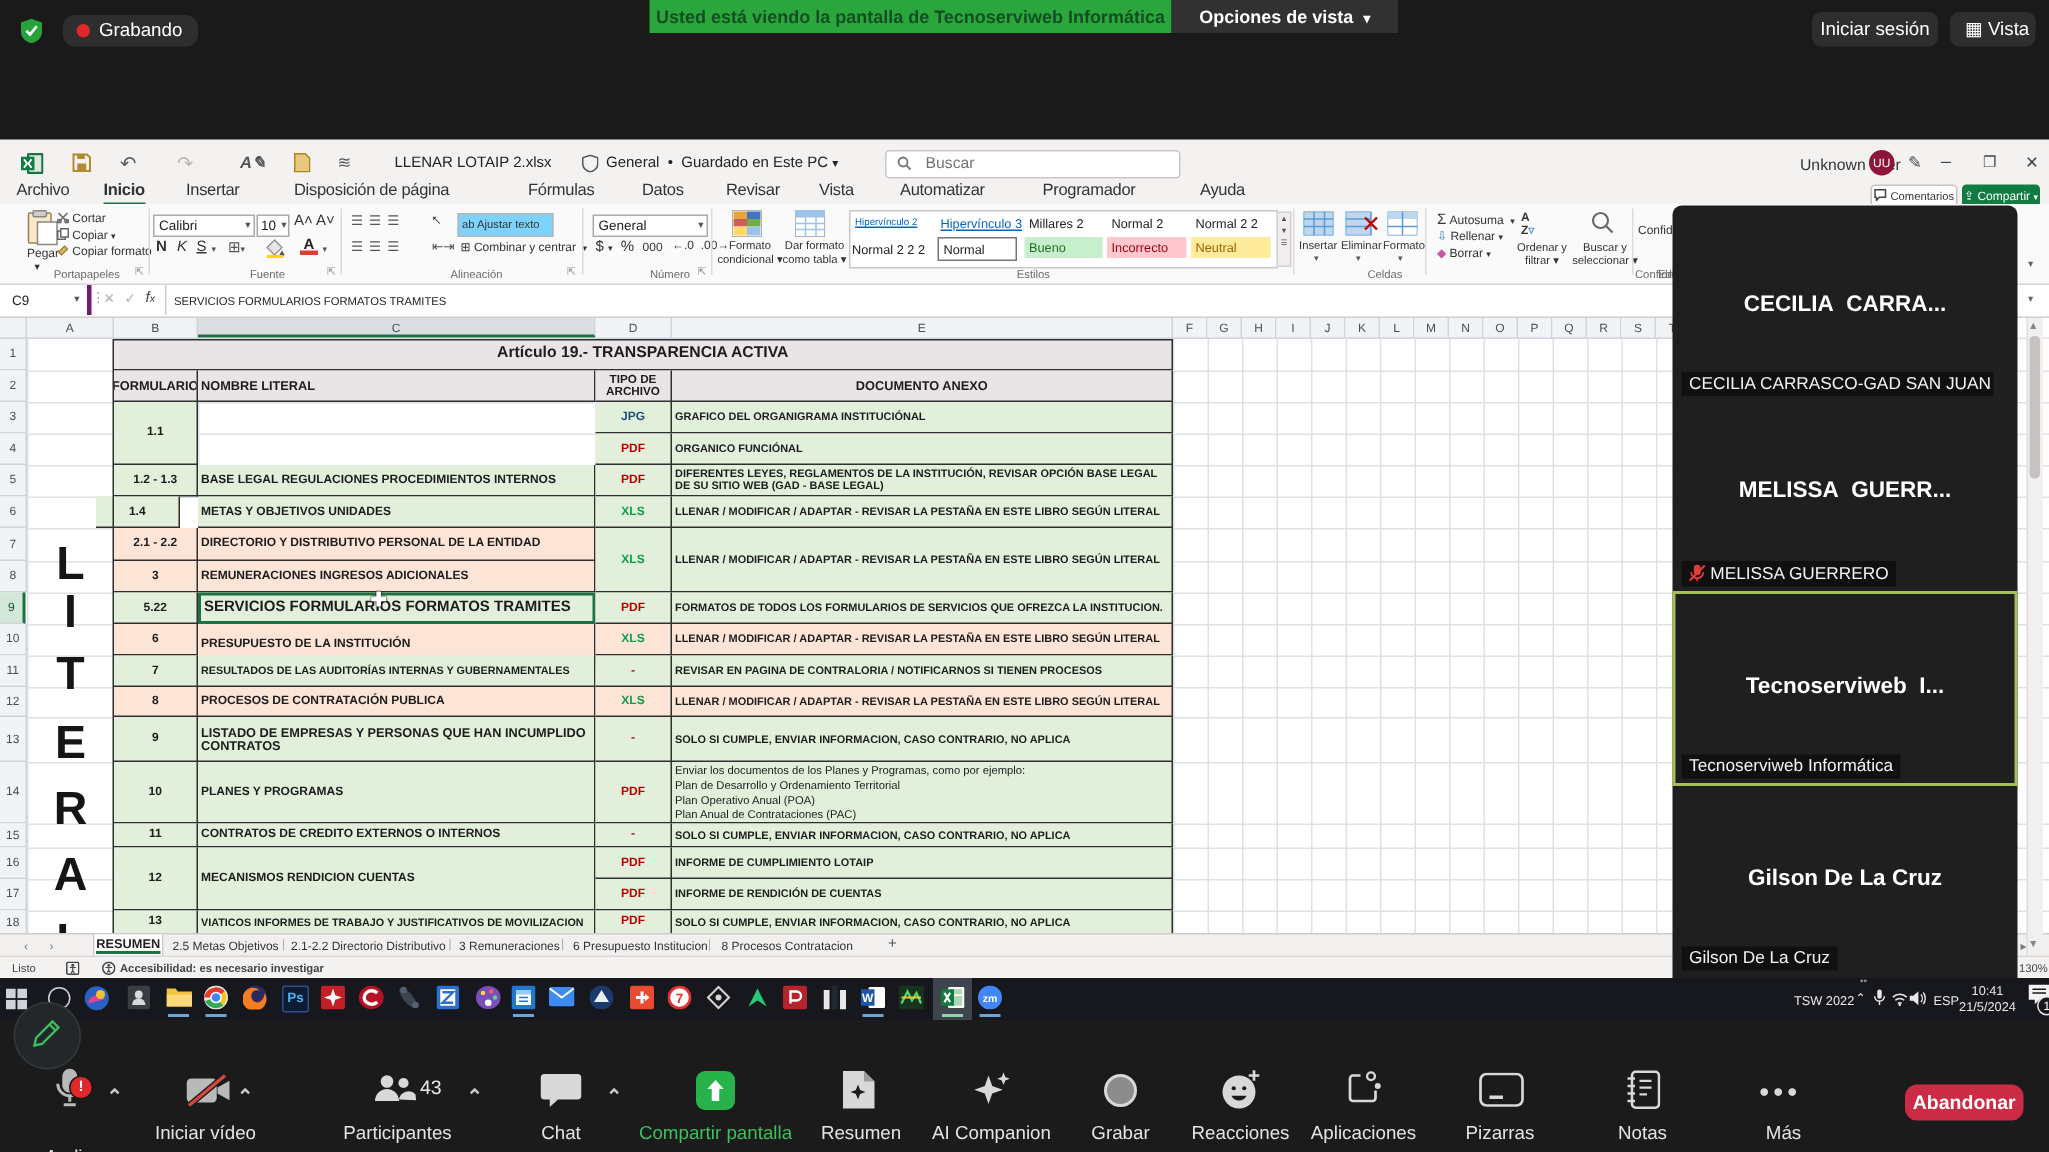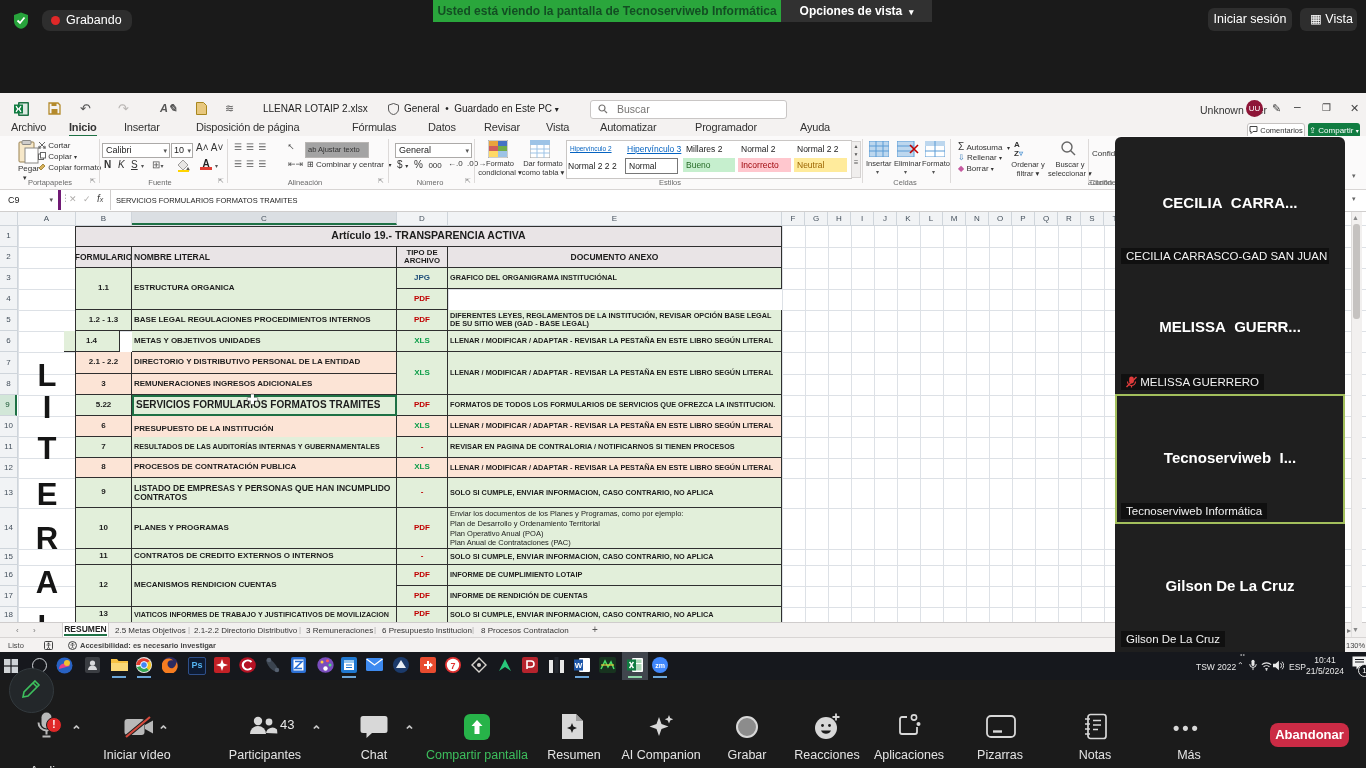--- a/index.html
+++ b/index.html
@@ -11,21 +11,21 @@
 #optvista{left:781px;top:0;width:151px;height:22px;background:#313131;color:#fff;font-weight:bold;font-size:12px;text-align:center;line-height:22px;}
 #iniciarses{left:1208px;top:8px;width:84px;height:23px;background:#2e2e2e;border-radius:6px;color:#fff;font-size:12.5px;text-align:center;line-height:23px;}
 #vistabtn{left:1300px;top:8px;width:57px;height:23px;background:#2e2e2e;border-radius:6px;color:#fff;font-size:12.5px;line-height:23px;}
 
 #excel{left:0;top:93px;width:1366px;height:559px;background:#f4f2f1;}
 
 #titlebar{left:0;top:0;width:1366px;height:25px;}
 #menubar{left:0;top:25px;width:1366px;height:18px;}
 .mitem{position:absolute;top:3px;font-size:11px;color:#333;letter-spacing:-0.2px;}
 #ribbon{left:0;top:43px;width:1366px;height:53px;border-bottom:1px solid #d8d5d4;background:#fbfafa;}
-.glabel{position:absolute;top:42px;font-size:7.5px;color:#6a6a6a;text-align:center;}
+.glabel{position:absolute;top:42px;font-size:7.5px;color:#6a6a6a;text-align:right;}
 .gsep{position:absolute;top:3px;width:1px;height:44px;background:#dddad9;}
 #fbar{left:0;top:97px;width:1366px;height:21px;background:#fff;border-bottom:1px solid #d0cecd;}
 
 #grid{left:0;top:119px;width:1366px;height:410px;background:#fff;overflow:hidden;}
 #tabs{left:0;top:529px;width:1366px;height:15px;background:#f2f0ef;border-top:1px solid #cfcccc;}
 #status{left:0;top:544px;width:1366px;height:15px;background:#f4f2f1;border-top:1px solid #d8d5d4;font-size:7.5px;color:#444;}
 
 .colhdr{position:absolute;top:0;height:13px;background:#f1f3f5;border-right:1px solid #cfd5db;border-bottom:1px solid #cfd5db;font-size:8px;color:#44505c;text-align:center;line-height:13px;}
 .rowhdr{position:absolute;left:0;width:17px;background:#f1f3f5;border-right:1px solid #cfd5db;border-bottom:1px solid #cfd5db;font-size:8px;color:#44505c;text-align:center;}
 .gl{position:absolute;background:#dde1e6;}
@@ -156,21 +156,21 @@
       </div>
     <div class="abs" style="left:215px;top:26px;font-size:6px;color:#555">▾</div>
     <div class="glabel" style="left:130px;width:60px">Fuente</div>
     <div class="abs" style="left:218px;top:41px;font-size:7px;color:#888">⇱</div>
     <div class="gsep" style="left:227px"></div>
 
     <div class="abs" style="left:234px;top:6px;font-size:9px;color:#555;letter-spacing:4px">☰☰☰</div>
     <div class="abs" style="left:288px;top:6px;font-size:9px;color:#555">⭦</div>
     <div class="abs" style="left:234px;top:23px;font-size:9px;color:#555;letter-spacing:4px">☰☰☰</div>
     <div class="abs" style="left:288px;top:23px;font-size:9px;color:#555">⇤⇥</div>
-    <div class="abs" style="left:305px;top:6px;width:62px;height:14px;border:1px solid #b8b5b3;background:#a3a3a3;font-size:7.5px;color:#333;line-height:14px"><span style="margin-left:2px">ab Ajustar texto</span></div>
+    <div class="abs" style="left:305px;top:6px;width:62px;height:14px;border:1px solid #b8b5b3;background:#7dd3fc;font-size:7.5px;color:#333;line-height:14px"><span style="margin-left:2px">ab Ajustar texto</span></div>
     <div class="abs" style="left:307px;top:24px;font-size:8px;color:#333">⊞ Combinar y centrar &nbsp;<span style="font-size:6px">▾</span></div>
     <div class="glabel" style="left:275px;width:60px">Alineación</div>
     <div class="abs" style="left:378px;top:41px;font-size:7px;color:#888">⇱</div>
     <div class="gsep" style="left:388px"></div>
 
     <div class="abs" style="left:395px;top:7px;width:75px;height:13px;background:#fff;border:1px solid #acaaa8;font-size:9px;color:#222;line-height:13px"><span style="margin-left:3px">General</span><span style="position:absolute;right:2px;font-size:7px;color:#555">▾</span></div>
     <div class="abs" style="left:397px;top:23px;font-size:10px;color:#333">$ <span style="font-size:6px">▾</span> &nbsp;% &nbsp;<span style="font-size:8px">000</span></div>
     <div class="abs" style="left:448px;top:23px;font-size:8px;color:#333">←.0 &nbsp;.00→</div>
     <div class="glabel" style="left:400px;width:60px">Número</div>
     <div class="abs" style="left:465px;top:41px;font-size:7px;color:#888">⇱</div>
@@ -361,28 +361,28 @@
 <div class="rowhdr" style="left:0;top:337px;height:15px;line-height:15px;">15</div>
 <div class="rowhdr" style="left:0;top:353px;height:20px;line-height:20px;">16</div>
 <div class="rowhdr" style="left:0;top:374px;height:20px;line-height:20px;">17</div>
 <div class="rowhdr" style="left:0;top:395px;height:15px;line-height:15px;">18</div>
 <div class="cell hd ctr" style="left:76px;top:14px;width:706px;height:21px;font-size:10.5px;">Artículo 19.- TRANSPARENCIA ACTIVA</div>
 <div class="cell hd ctr" style="left:76px;top:35px;width:56px;height:21px;font-size:8.5px;">FORMULARIO</div>
 <div class="cell hd lft" style="left:132px;top:35px;width:265px;height:21px;font-size:8.5px;">NOMBRE LITERAL</div>
 <div class="cell hd ctr" style="left:397px;top:35px;width:51px;height:21px;font-size:7.8px;">TIPO DE<br>ARCHIVO</div>
 <div class="cell hd ctr" style="left:448px;top:35px;width:334px;height:21px;font-size:8.5px;">DOCUMENTO ANEXO</div>
 <div class="cell g ctr" style="left:76px;top:56px;width:56px;height:42px;text-align:center;">1.1</div>
-<div class="cell g lft" style="left:132px;top:56px;width:265px;height:42px;">ESTRUCTURA ORGANICA</div>
 <div class="cell g ctr" style="left:397px;top:56px;width:51px;height:21px;">
         <span style="color:#1f4e79">JPG</span>
       </div>
 <div class="cell g ctr" style="left:397px;top:77px;width:51px;height:21px;">
         <span style="color:#c00000">PDF</span>
       </div>
 <div class="cell g lft" style="left:448px;top:56px;width:334px;height:21px;font-size:7.3px;">GRAFICO DEL ORGANIGRAMA INSTITUCIÓNAL</div>
+<div class="cell g lft" style="left:448px;top:77px;width:334px;height:21px;font-size:7.3px;">ORGANICO FUNCIÓNAL</div>
 <div class="cell g ctr" style="left:76px;top:98px;width:56px;height:21px;">1.2 - 1.3</div>
 <div class="cell g lft" style="left:132px;top:98px;width:265px;height:21px;">BASE LEGAL REGULACIONES PROCEDIMIENTOS INTERNOS</div>
 <div class="cell g ctr" style="left:397px;top:98px;width:51px;height:21px;">
         <span style="color:#c00000">PDF</span>
       </div>
 <div class="cell g lft" style="left:448px;top:98px;width:334px;height:21px;font-size:7.3px;">DIFERENTES LEYES, REGLAMENTOS DE LA INSTITUCIÓN, REVISAR OPCIÓN BASE LEGAL DE SU SITIO WEB (GAD - BASE LEGAL)</div>
 <div class="cell g ctr" style="left:64px;top:119px;width:56px;height:21px;">1.4</div>
 <div class="cell g lft" style="left:132px;top:119px;width:265px;height:21px;">METAS Y OBJETIVOS UNIDADES</div>
 <div class="cell g ctr" style="left:397px;top:119px;width:51px;height:21px;">
         <span style="color:#0e9e4a">XLS</span>

